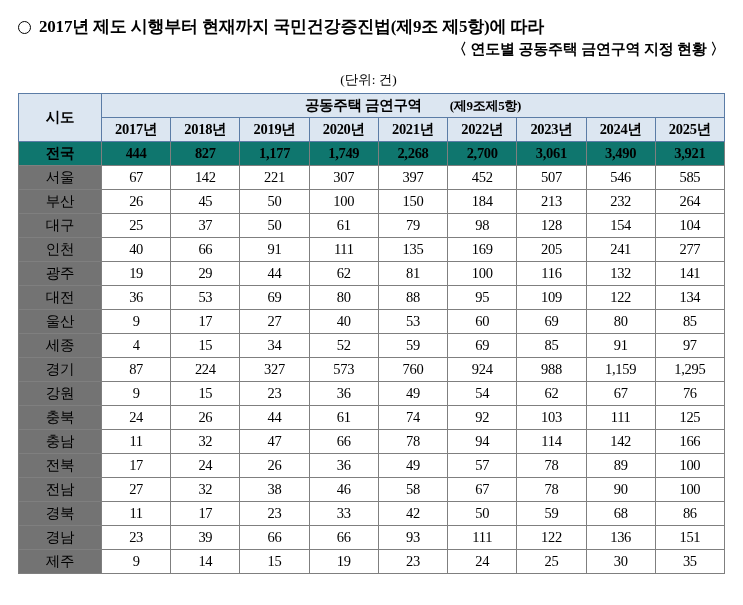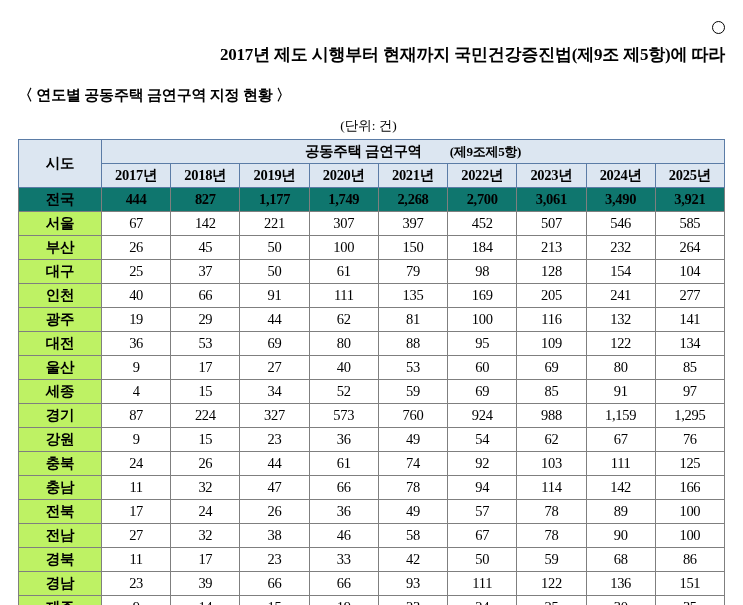--- a/index.html
+++ b/index.html
@@ -17,51 +17,49 @@
   .page {
     position: relative;
     width: 743px;
     height: 605px;
     box-sizing: border-box;
     padding: 14px 18px 0 18px;
   }
   
   .heading {
     display: flex;
-    align-items: flex-end;
+    align-items: flex-start;
     gap: 8px;
     font-size: 17px;
     font-weight: bold;
     line-height: 1.55;
     letter-spacing: -0.2px;
-    flex-direction: column;
   }
   .bullet-circle {
     flex: 0 0 auto;
     width: 11px;
     height: 11px;
     border: 1.6px solid #000;
     border-radius: 50%;
     margin-top: 7px;
   }
   .heading-text {
     flex: 1 1 auto;
   }
   .heading-text .red {
     color: #ff0000;
   }
   .heading-line2 {
     padding-left: 19px;
   }
   
   .subtitle {
-    text-align: left;
+    text-align: right;
     font-size: 15px;
     font-weight: bold;
-    margin-top: 18px;
     letter-spacing: -0.2px;
   }
   .unit {
     text-align: center;
     font-size: 13.5px;
     margin-top: 12px;
     padding-right: 6px;
   }
   
   table.stat {
@@ -88,22 +86,22 @@
     width: 78px;
   }
   th.group-head {
     font-size: 15px;
   }
   th.group-head .small {
     font-size: 13px;
     margin-left: 28px;
   }
   td.region {
-    font-weight: bold;
-    background: #bef264;
+    font-weight: normal;
+    background: #737373;
   }
   tr.total td {
     font-weight: bold;
     background: #0f766e;
   }
   tr.total td.region {
     font-weight: bold;
   }
 </style>
 </head>

